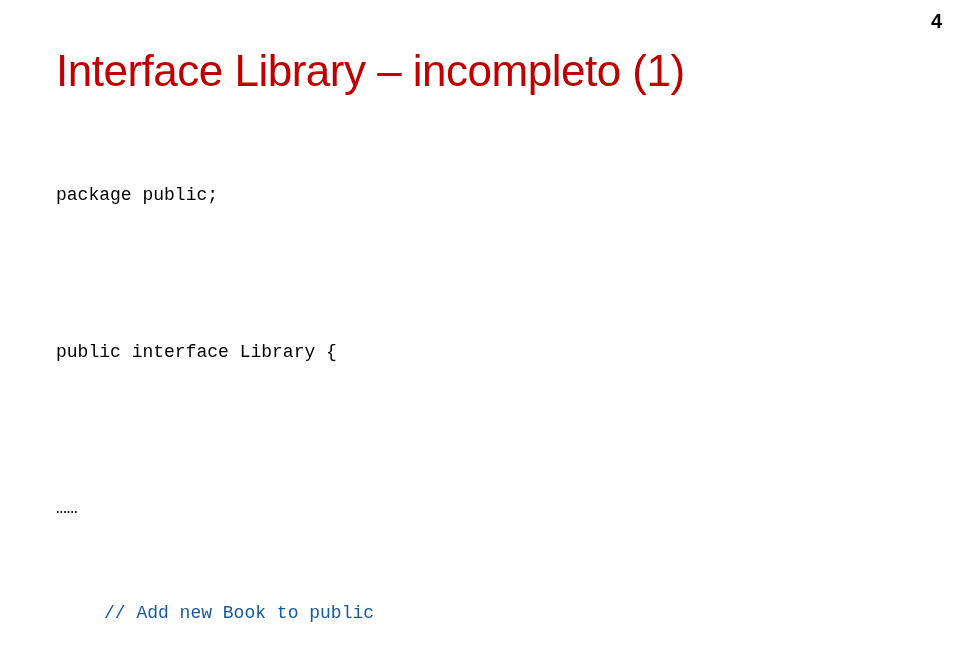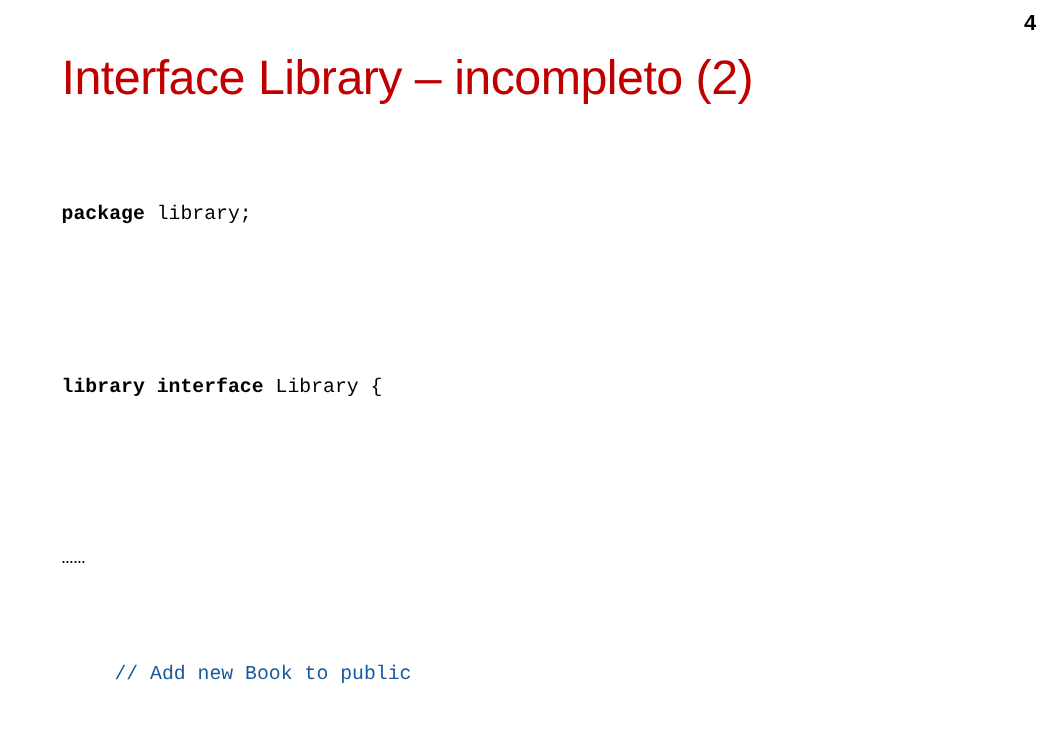--- a/index.html
+++ b/index.html
@@ -36,37 +36,37 @@
     margin-bottom: 34px;
     font-stretch: condensed;
   }
   .code {
     font-family: "Consolas", "Menlo", "Courier New", monospace;
     font-size: 18px;
     line-height: 1.45;
     color: #000;
     white-space: pre;
   }
-  .kw { font-weight: 700; color: #000; }
+  .kw { font-weight: 400; color: #000; }
   .cm { color: #185a9d; }
   .el { color: #000; }
   .indent1 { padding-left: 48px; display: block; }
   .line { display: block; }
 </style>
 </head>
 <body>
 
 <div class="page">
   <div class="page-number">4</div>
-  <div class="title">Interface Library – incompleto (2)</div>
+  <div class="title">Interface Library – incompleto (1)</div>
 
   <div class="code">
-    <span class="line"><span class="kw">package</span><span> library;</span></span>
+    <span class="line"><span class="kw">package</span><span> public;</span></span>
     <span class="line"> </span>
-    <span class="line"><span class="kw">library</span><span> </span><span class="kw">interface</span><span> Library {</span></span>
+    <span class="line"><span class="kw">public</span><span> </span><span class="kw">interface</span><span> Library {</span></span>
     <span class="line"> </span>
     <span class="line el">……</span>
 
     <span class="indent1 cm">// Add new Book to public</span>
     
     
     
     
 
     

